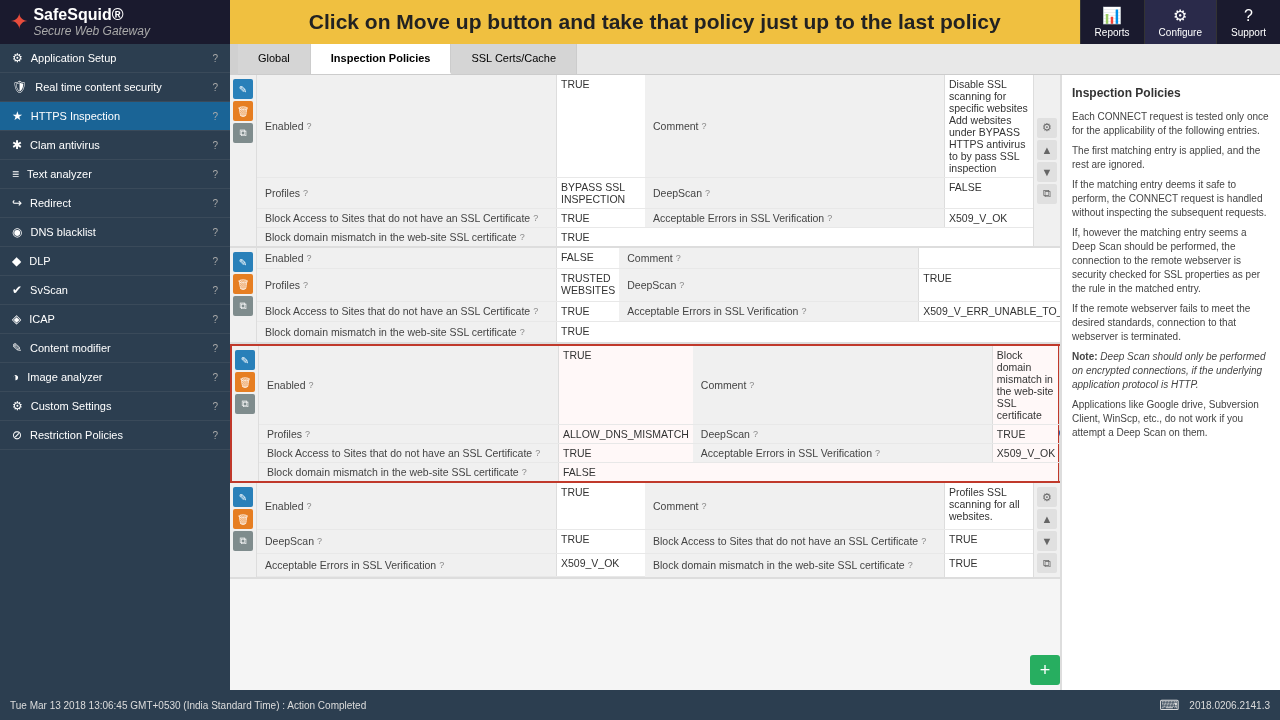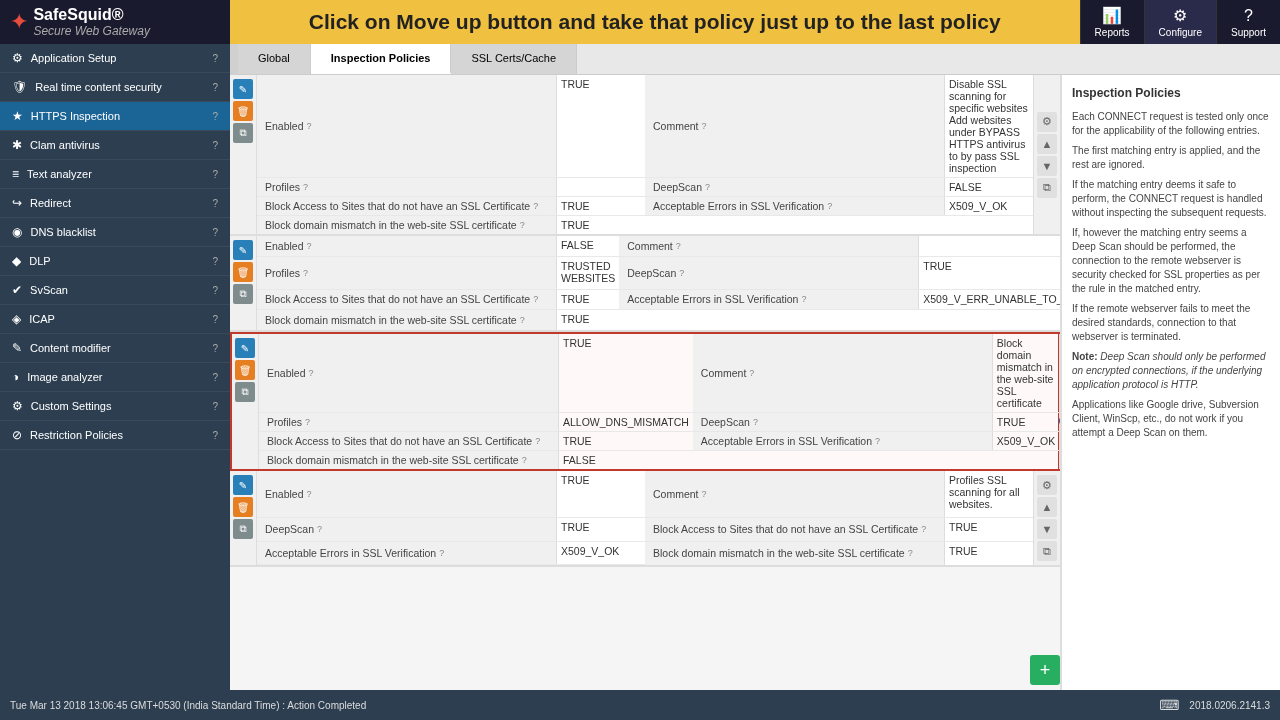--- a/index.html
+++ b/index.html
@@ -208,20 +208,21 @@
                     <span>Comment</span>
                     <span class="help-icon">?</span>
                   </div>
                 <div class="field-value">Disable SSL scanning for specific websites Add websites under BYPASS HTTPS antivirus to by pass SSL inspection</div>
               </div>
               <div class="field-row">
                 <div class="field-label">
                     <span>Profiles</span>
                     <span class="help-icon">?</span>
                   </div>
+                <div class="field-value">BYPASS SSL INSPECTION</div>
               </div>
               <div class="field-row">
                 <div class="field-label">
                     <span>DeepScan</span>
                     <span class="help-icon">?</span>
                   </div>
                 <div class="field-value">FALSE</div>
               </div>
               <div class="field-row">
                 <div class="field-label">

